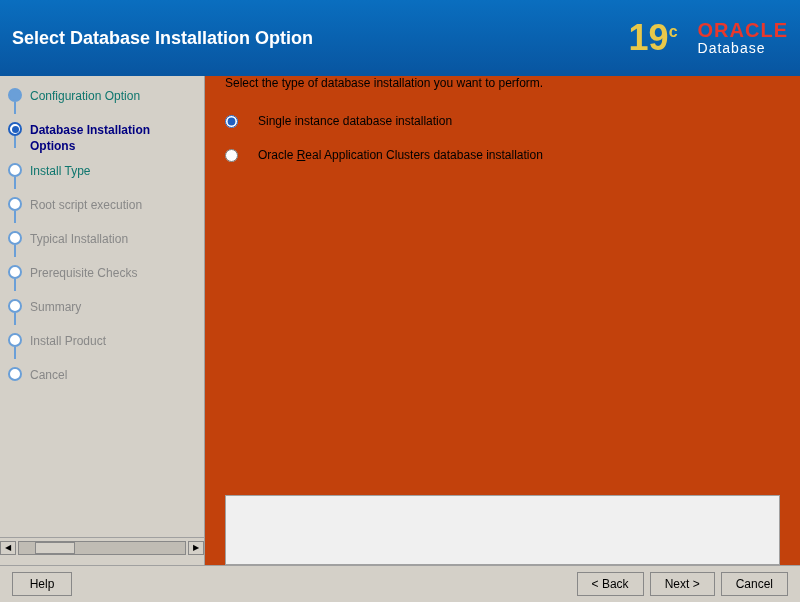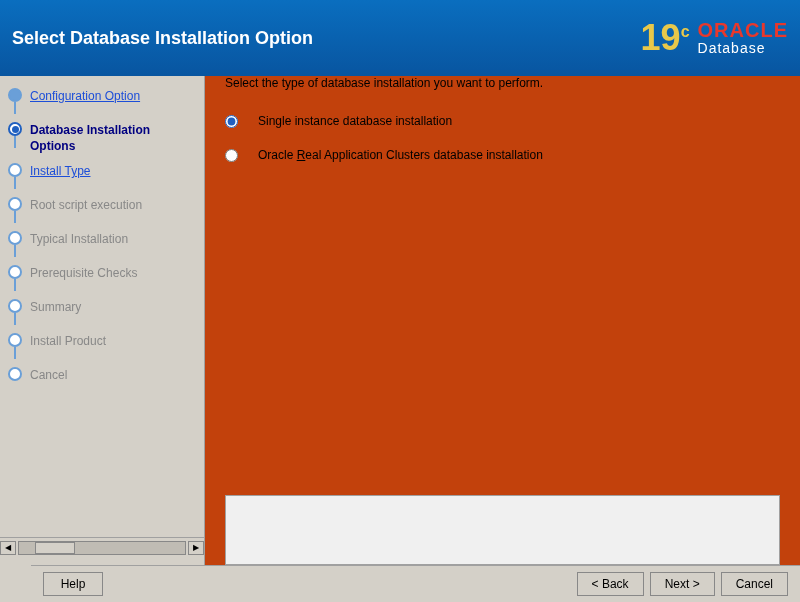--- a/index.html
+++ b/index.html
@@ -25,21 +25,21 @@
       min-height: 52px;
     }
     .title-bar-left {
       font-size: 18px;
       font-weight: bold;
       color: white;
     }
     .oracle-logo {
       display: flex;
       align-items: flex-end;
-      gap: 8px;
+      gap: 20px;
     }
     .oracle-19c {
       font-size: 36px;
       font-weight: bold;
       color: #e8c84a;
       line-height: 1;
     }
     .oracle-19c sup {
       font-size: 16px;
       vertical-align: super;
@@ -161,21 +161,20 @@
     }
 
     
     .footer {
       background: #d4d0c8;
       border-top: 1px solid #a0a0a0;
       padding: 6px 12px;
       display: flex;
       justify-content: space-between;
       align-items: center;
-      margin-left: 31px;
     }
 
     .footer-right {
       display: flex;
       gap: 6px;
     }
 
     .btn {
       background: #d4d0c8;
       border: 1px solid #888;
@@ -234,22 +233,21 @@
       height: 7px;
       border-radius: 50%;
       background: #2060c0;
     }
     .nav-row-label {
       padding: 1px 4px;
       font-size: 12px;
       line-height: 1.3;
     }
     .link-style {
-      color: #1d4ed8;
-      text-decoration: underline;
+      color: #0f766e;
       cursor: pointer;
     }
     .bold-style {
       font-weight: bold;
       color: #000080;
     }
     .dim-style {
       color: #888;
     }
   </style>

